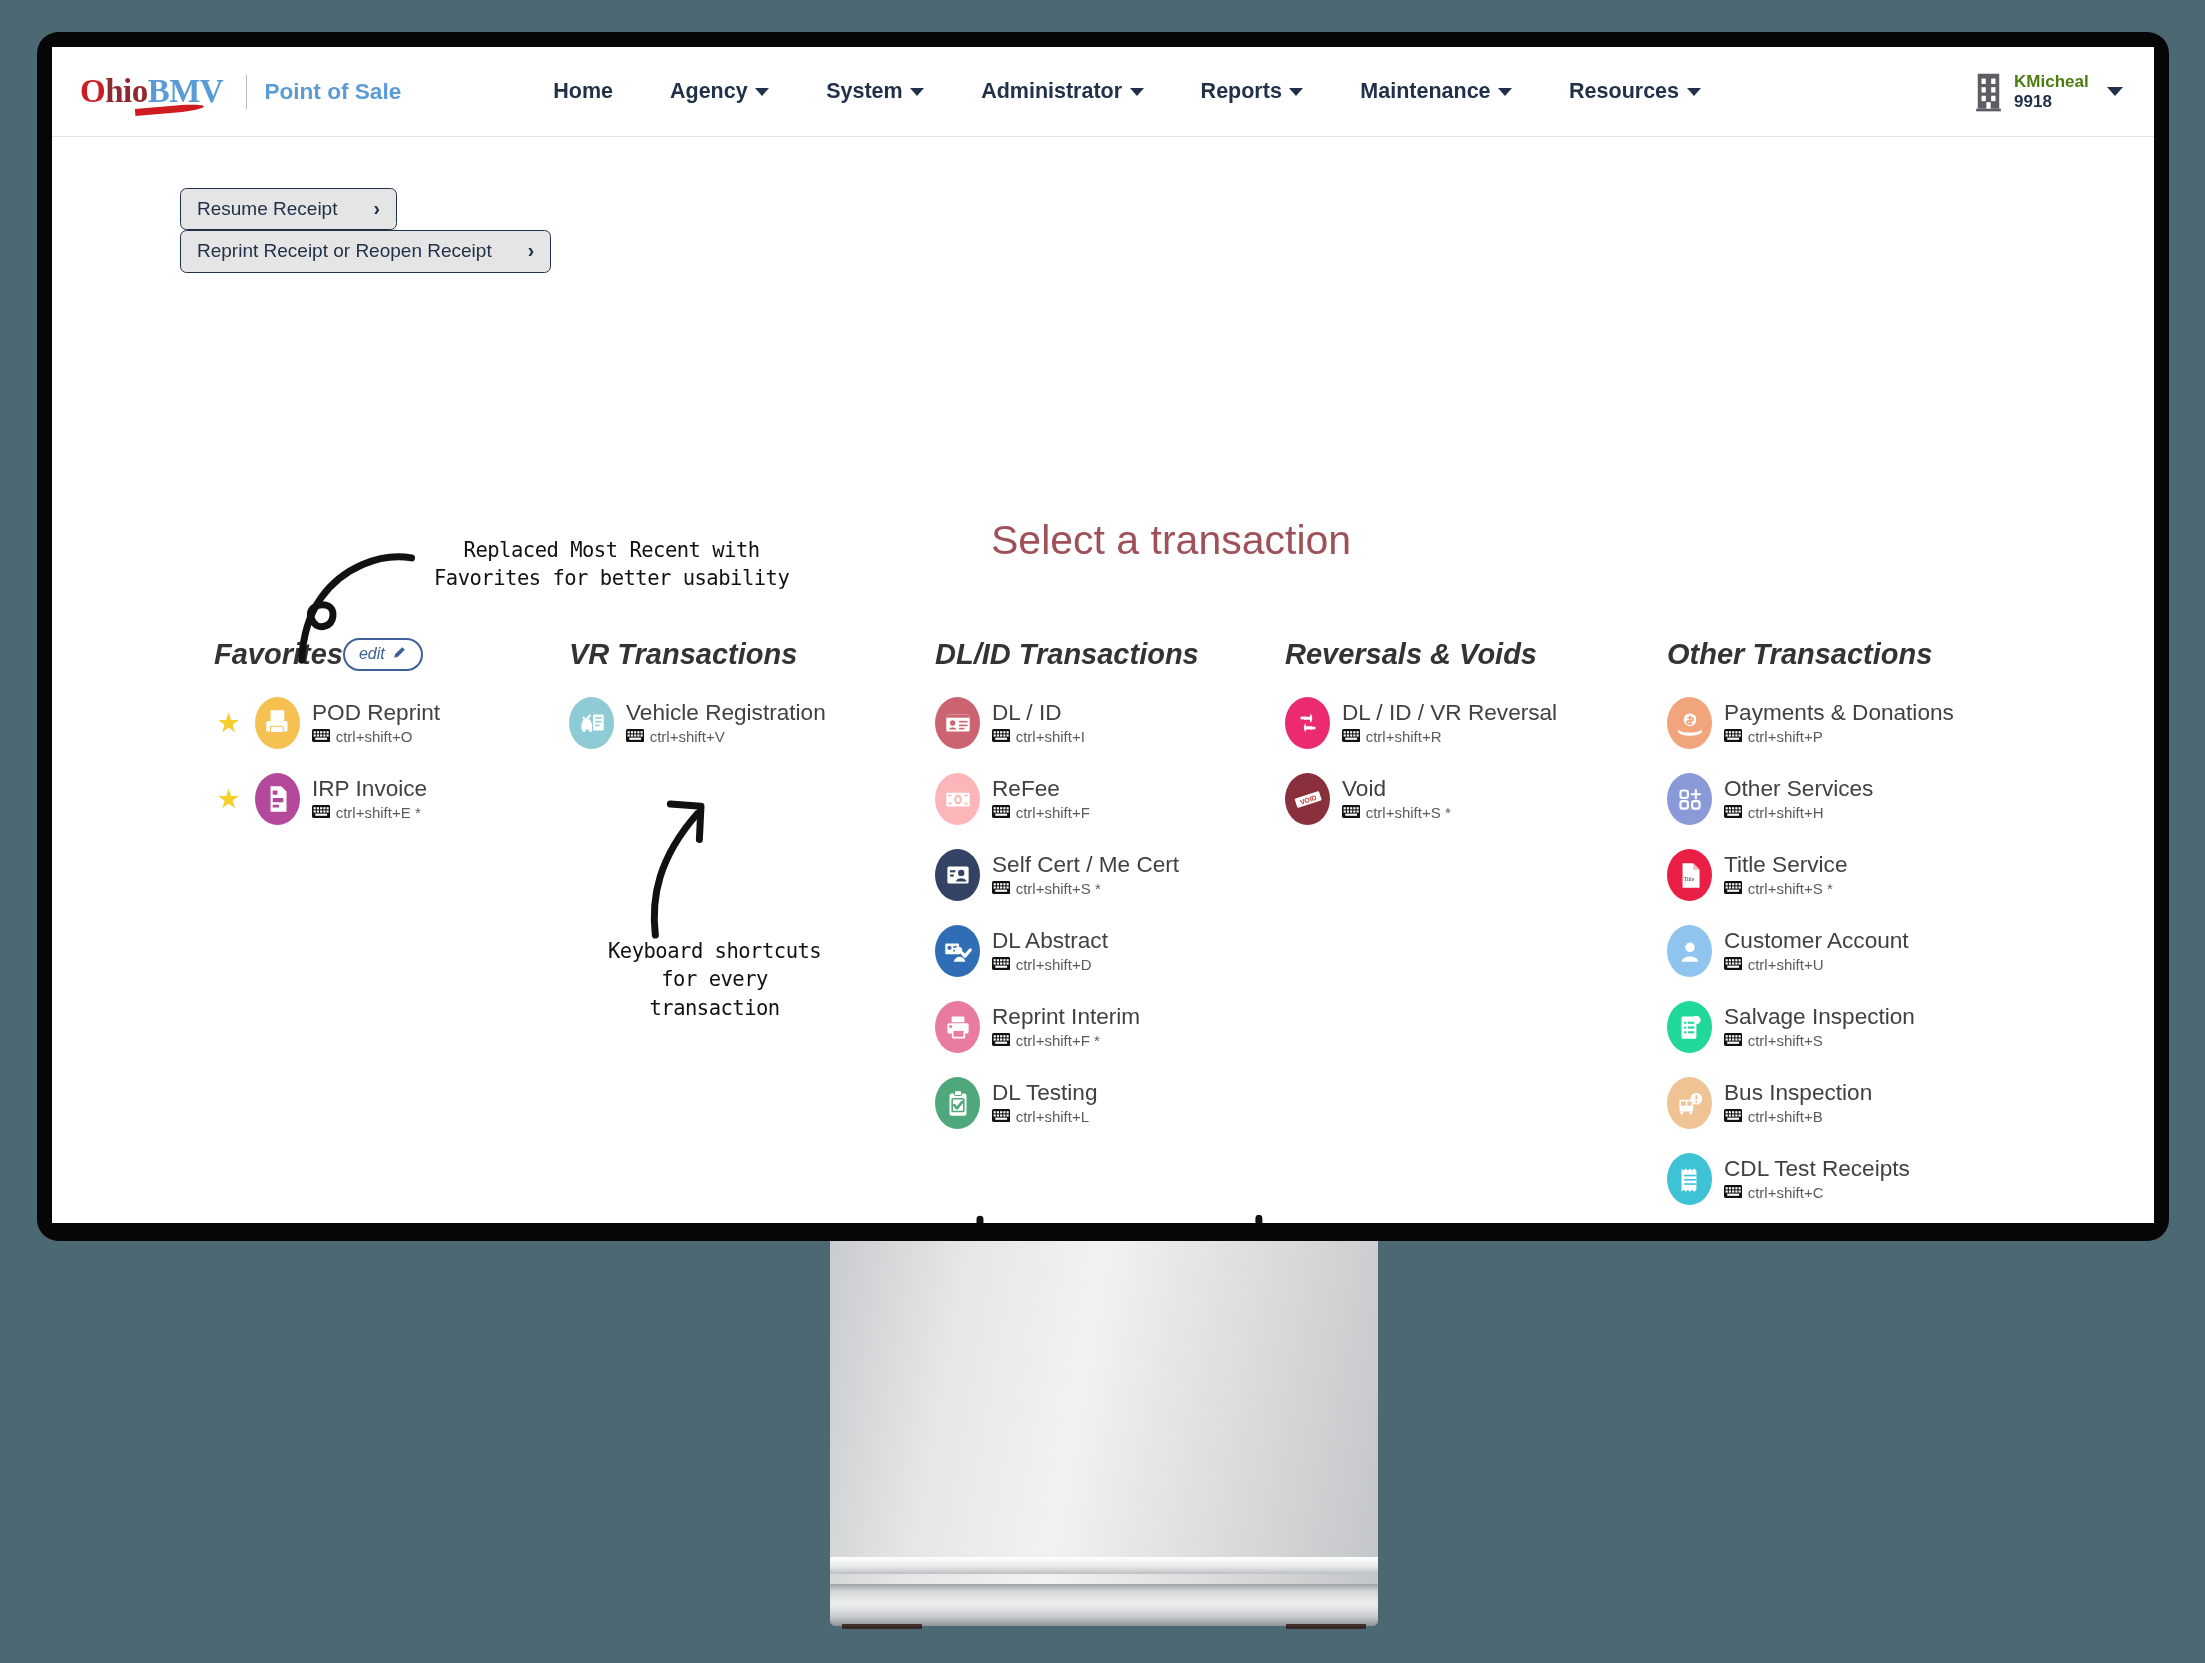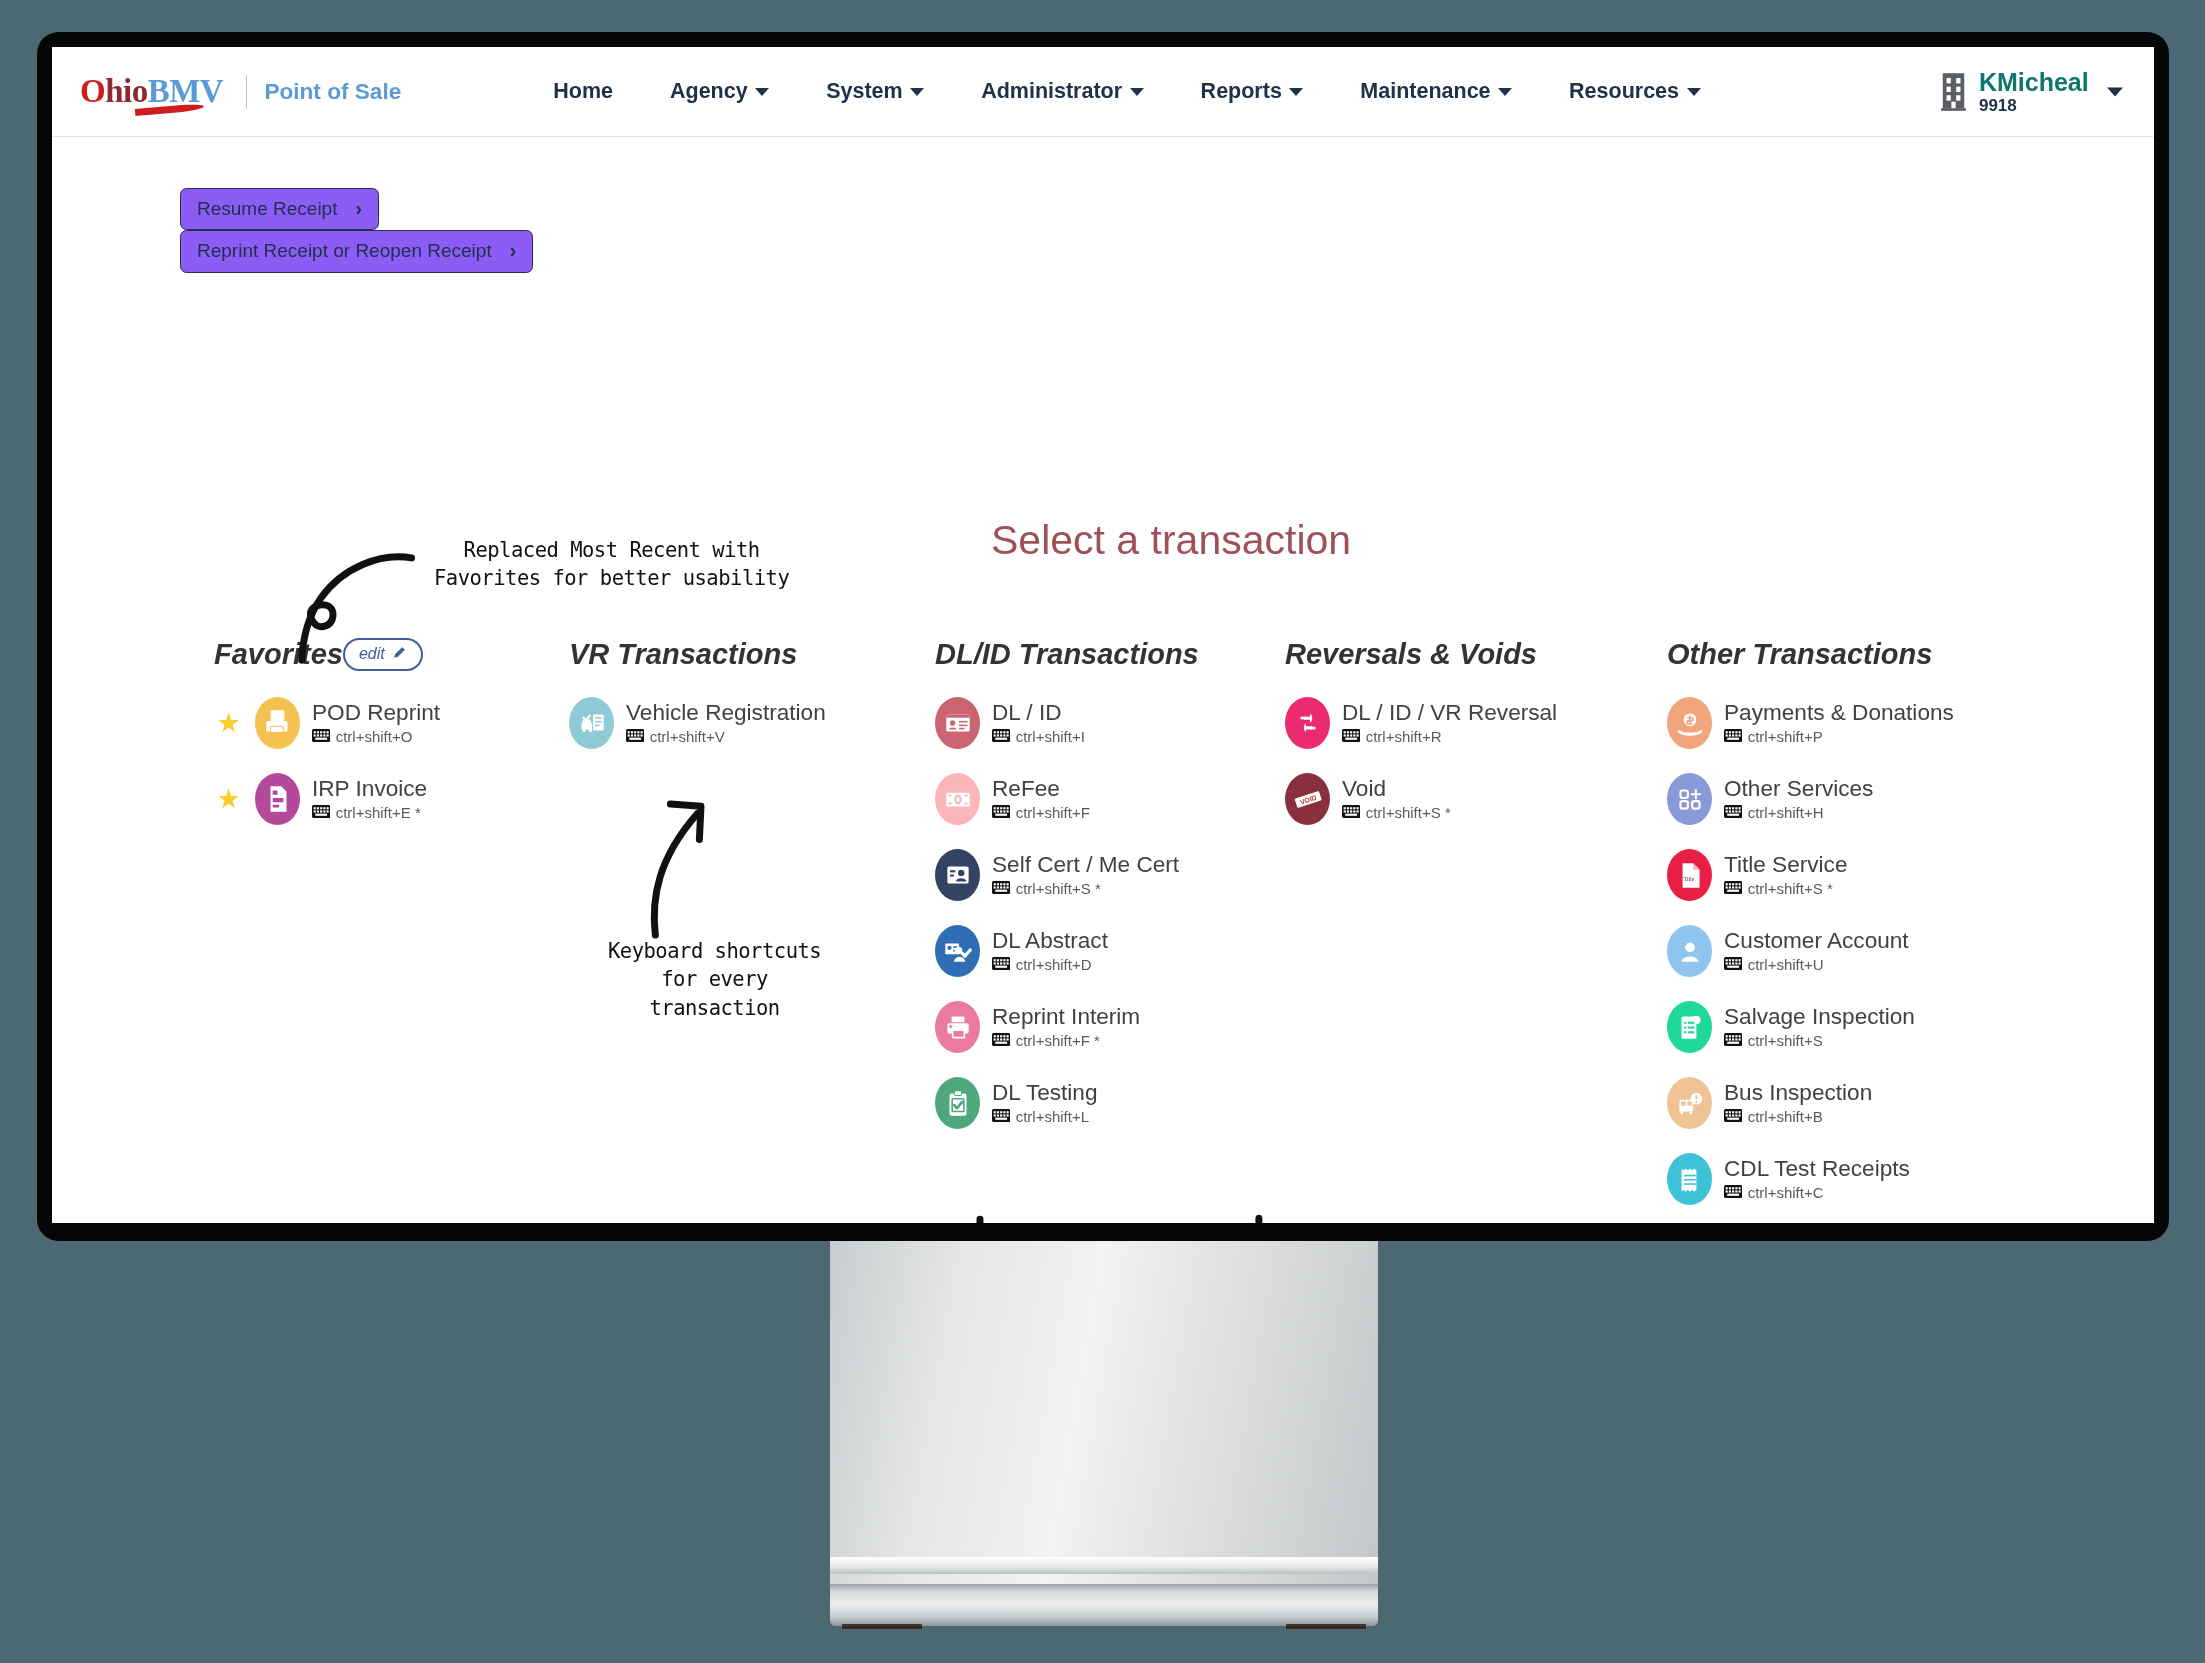--- a/index.html
+++ b/index.html
@@ -95,37 +95,37 @@
     border-top: 8px solid #22314a;
   }
   .user-block {
     position: absolute; right: 31px; top: 50%;
     transform: translateY(-50%);
     display: flex; align-items: center; gap: 10.8px; cursor: pointer;
   }
   .bldg-icon { width: 29px; height: 40px; position: relative; }
   .bldg-icon svg { display:block; }
   .user-text { line-height: 1.12; }
-  .user-name { color: #0f766e; font-size: 25px; font-weight: bold; }
+  .user-name { color: #4d7c0f; font-size: 17px; font-weight: bold; }
   .user-id { color: #22314a; font-size: 17px; font-weight: bold; }
   .user-caret {
     width: 0; height: 0; margin-left: 7.5px;
     border-left: 8px solid transparent; border-right: 8px solid transparent;
     border-top: 9.7px solid #22314a;
   }
 
   
   .page-body { position: relative; padding: 0; }
 
   .top-buttons { position: absolute; left: 128px; top: 51px; }
   .ghost-btn {
     display: inline-flex; align-items: center; justify-content: space-between;
-    gap: 18px;
+    gap: 36px;
     border: 1.6px solid #22314a; border-radius: 6.5px;
-    background: #8b5cf6; color: #22314a;
+    background: #e5e5e5; color: #22314a;
     font-size: 19px; font-weight: normal;
     padding: 8.6px 16px 9.7px 16px;
     cursor: pointer;
   }
   .chev { font-size: 19.4px; font-weight: bold; line-height: 1; }
 
   .select-title {
     position: absolute; left: 939px; top: 380px;
     font-size: 41px; color: #9e5159; font-weight: normal;
   }

